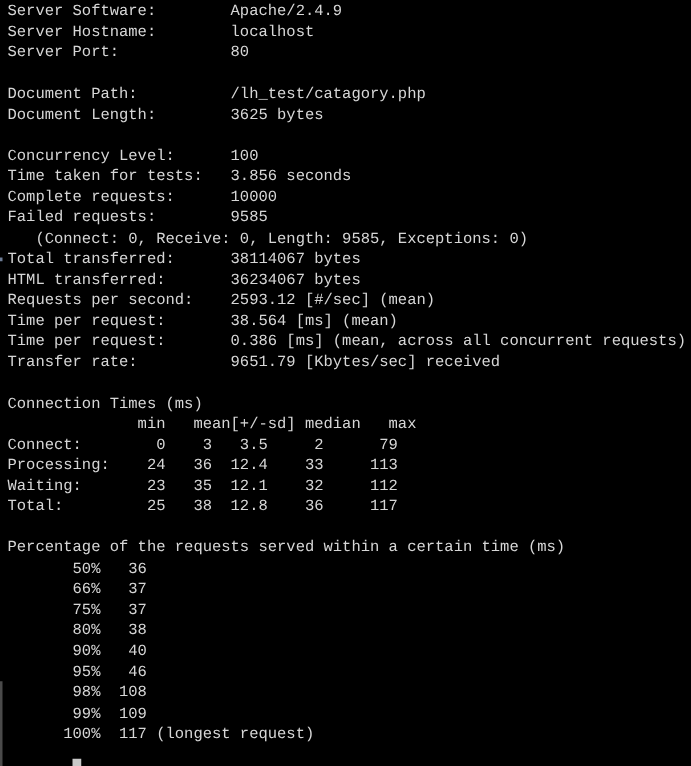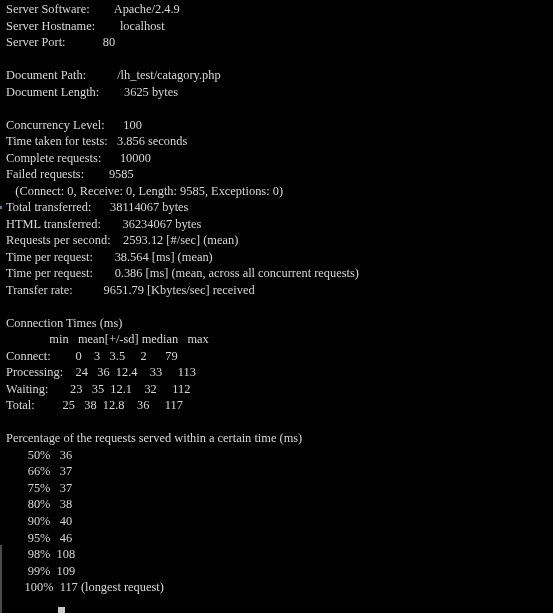--- a/index.html
+++ b/index.html
@@ -20,21 +20,21 @@
     letter-spacing: 0px;
     -webkit-font-smoothing: antialiased;
   }
   #screen {
     position: absolute;
     left: 6px;
     top: 1px;
     white-space: pre;
     margin: 0;
     padding: 0;
-    font-family: Liberation Serif, serif;
+    font-family: Liberation Mono, monospace;
     font-size: 12.4px;
     line-height: 16.52px;
     color: #d6d6d6;
   }
   .scroll-track {
     position: absolute;
     left: 0px;
     top: 545px;
     width: 2px;
     height: 68px;

